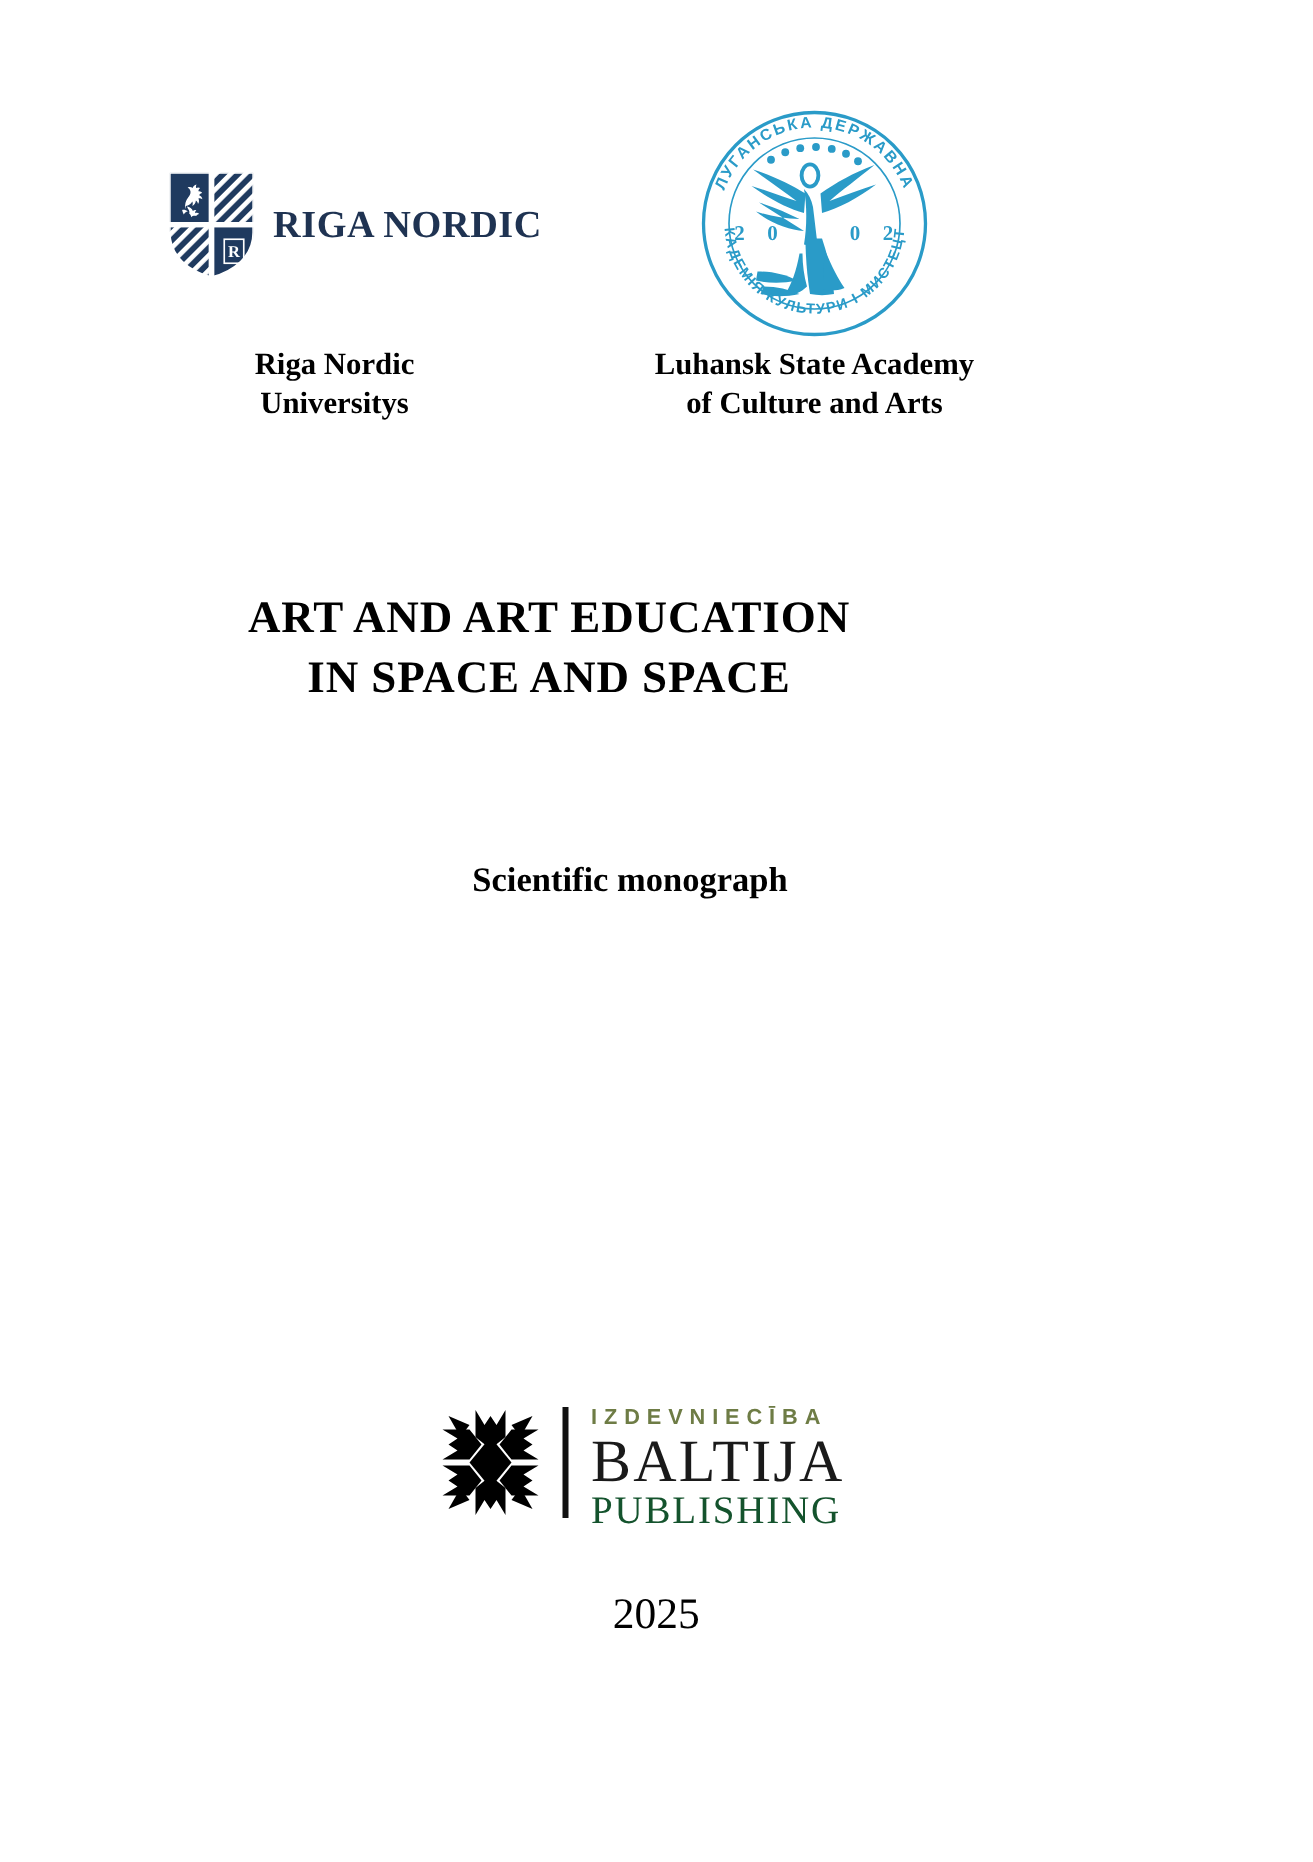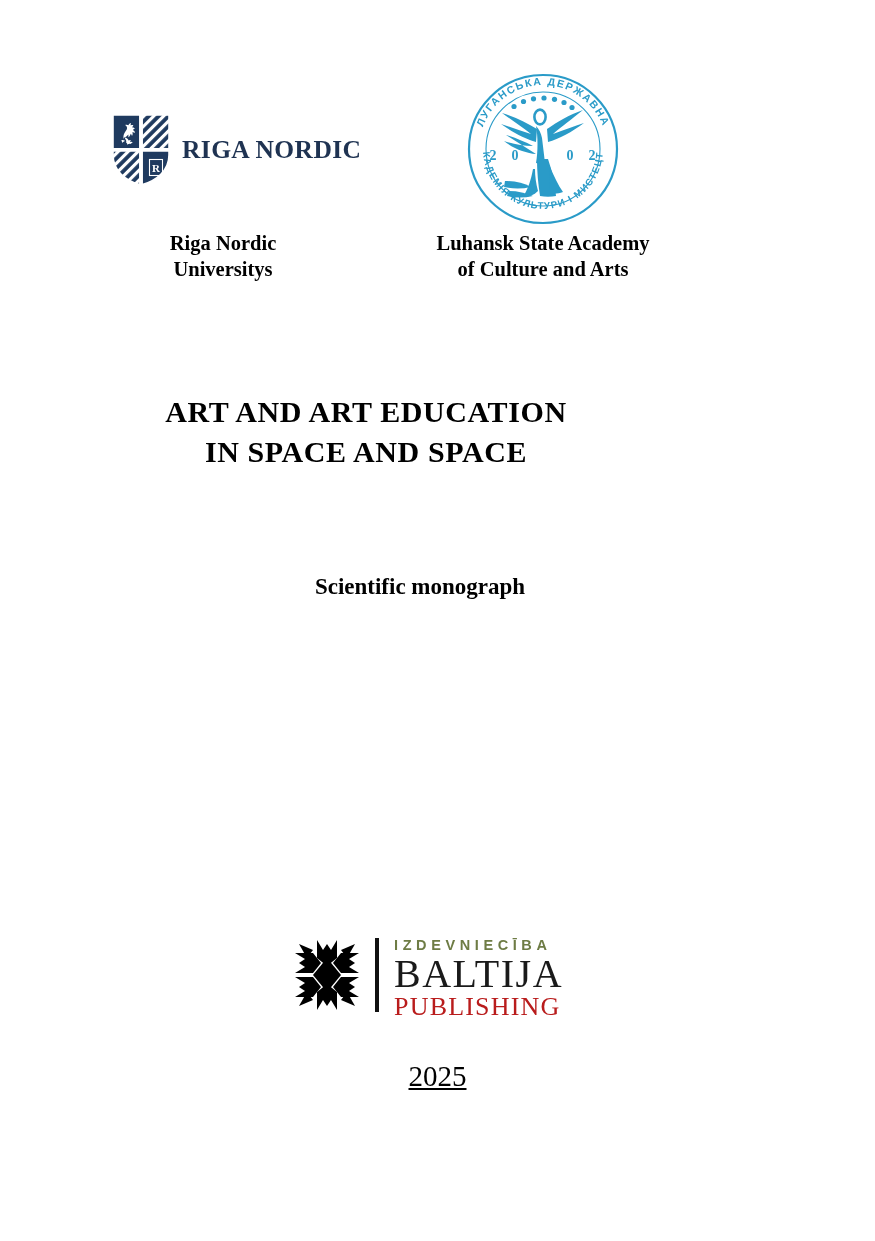--- a/index.html
+++ b/index.html
@@ -145,40 +145,39 @@
   }
   .pub-baltija {
     color: #1a1a1a;
     font-family: "Liberation Serif", serif;
     font-size: 40px;
     line-height: 0.95;
     letter-spacing: 1.5px;
     white-space: nowrap;
   }
   .pub-publishing {
-    color: #b91c1c;
+    color: #14532d;
     font-family: "Liberation Serif", serif;
     font-size: 26px;
     line-height: 1;
     letter-spacing: 1.2px;
     margin-top: 1px;
     white-space: nowrap;
   }
 
   
   .year {
     position: absolute;
     left: 0;
     top: 1060px;
     width: 875px;
     text-align: center;
     font-family: "Liberation Serif", serif;
     font-size: 29px;
     color: #000;
-    text-decoration: underline;
   }
 </style>
 </head>
 <body>
 
 <div class="page">
 
   <div class="logos-row">
 
     <div class="rnu-lockup">

